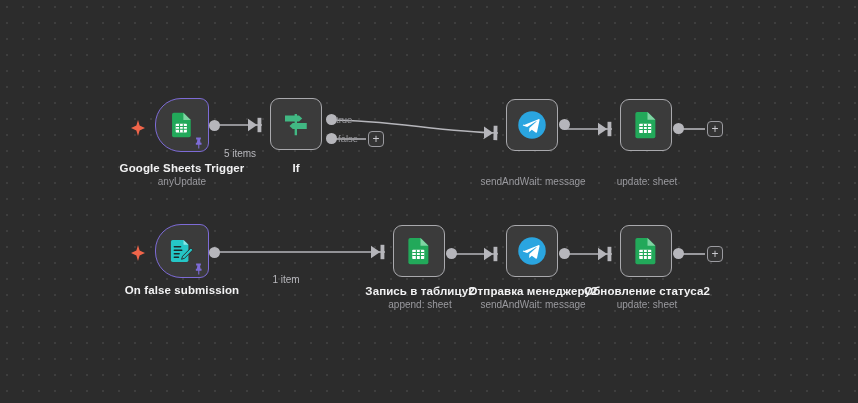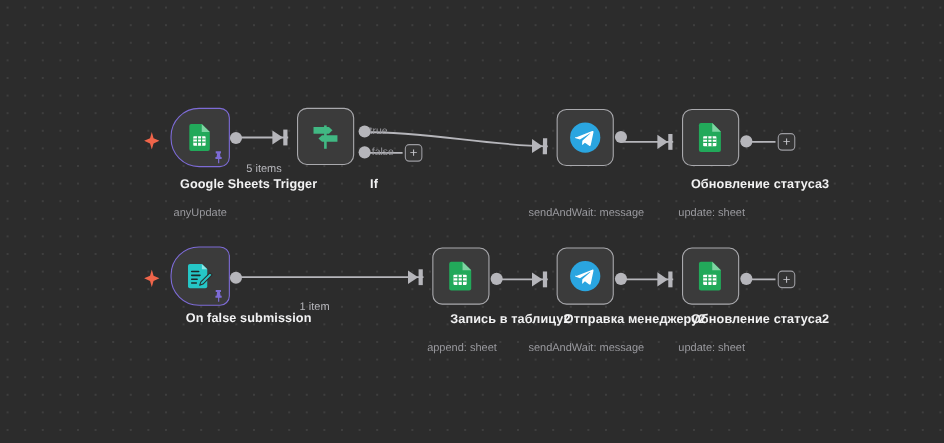--- a/index.html
+++ b/index.html
@@ -46,31 +46,29 @@
   
   .label {
     position: absolute;
     text-align: left;
     color: #f2f2f3;
     font-size: 11.5px;
     font-weight: 700;
     letter-spacing: .1px;
     white-space: nowrap;
     transform: translateX(-50%);
-    margin-left: 44px;
   }
   .sublabel {
     position: absolute;
     text-align: center;
     color: #9a9a9f;
     font-size: 10px;
     font-weight: 400;
     white-space: nowrap;
     transform: translateX(-50%);
-    margin-top: 12px;
   }
 
   
   .port {
     position: absolute;
     width: 11px; height: 11px;
     border-radius: 50%;
     background: #b6b6bb;
   }
   .port-label {
@@ -192,21 +190,20 @@
   <div class="port" style="left:559px; top:119px;"></div>
 
   <div class="node" style="left:620px; top:99px;">
     <svg class="icon" viewBox="0 0 24 24">
       <path d="M5 1.5h8.2L19.5 7.8V21a1.5 1.5 0 0 1-1.5 1.5H5A1.5 1.5 0 0 1 3.5 21V3A1.5 1.5 0 0 1 5 1.5z" fill="#22a95a"></path>
       <path d="M13.2 1.5 19.5 7.8h-6.3z" fill="#7fd4a3"></path>
       <rect x="6.6" y="11" width="9.6" height="7.4" rx="0.6" fill="#ffffff"></rect>
       <path d="M6.6 13.2h9.6M6.6 15.6h9.6M9.9 11v7.4M13.1 11v7.4" stroke="#22a95a" stroke-width="0.9"></path>
     </svg>
   </div>
-  <div class="label" style="left:647px; top:162px;">Обновление статуса3</div>
   <div class="sublabel" style="left:647px; top:176px;">update: sheet</div>
   <div class="port" style="left:673px; top:123px;"></div>
   <div class="plus-btn" style="left:707px; top:121px;">+</div>
 
   <svg class="spark" style="left:131px; top:245px;" viewBox="0 0 14 16">
     <path d="M7,0 L8.6,5.6 L14,8 L8.6,10.4 L7,16 L5.4,10.4 L0,8 L5.4,5.6 Z" fill="#f0654a"></path>
   </svg>
 
   <div class="node trigger" style="left:155px; top:224px;">
     <svg class="icon" viewBox="0 0 24 24">

